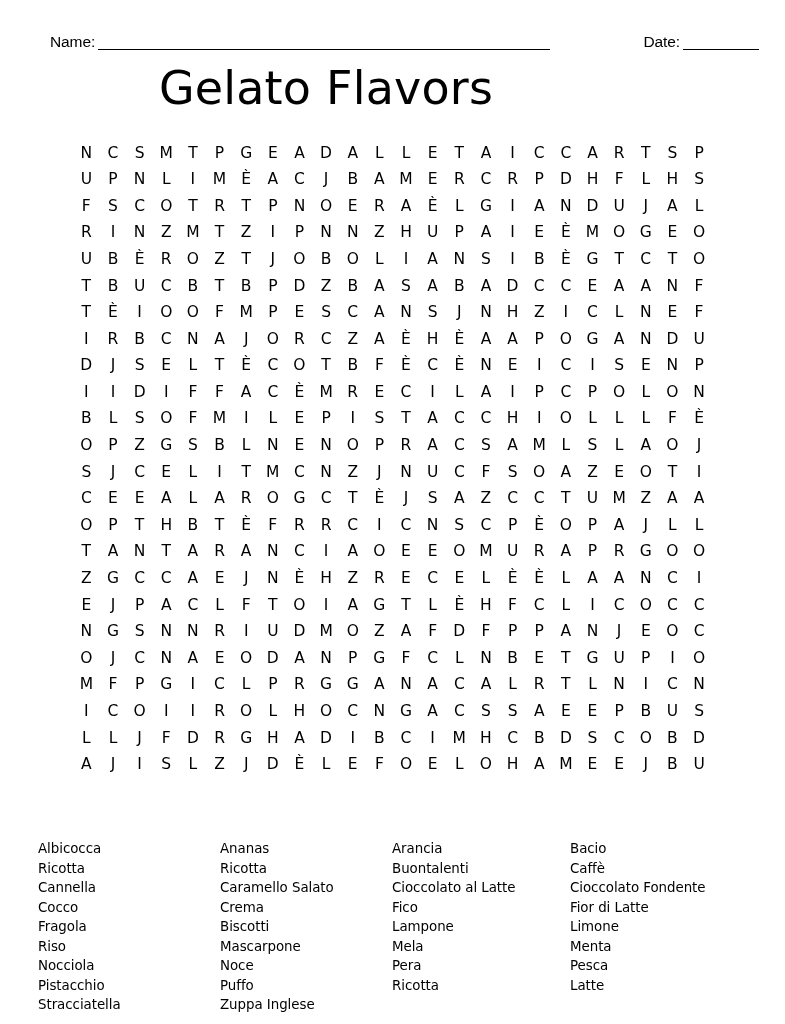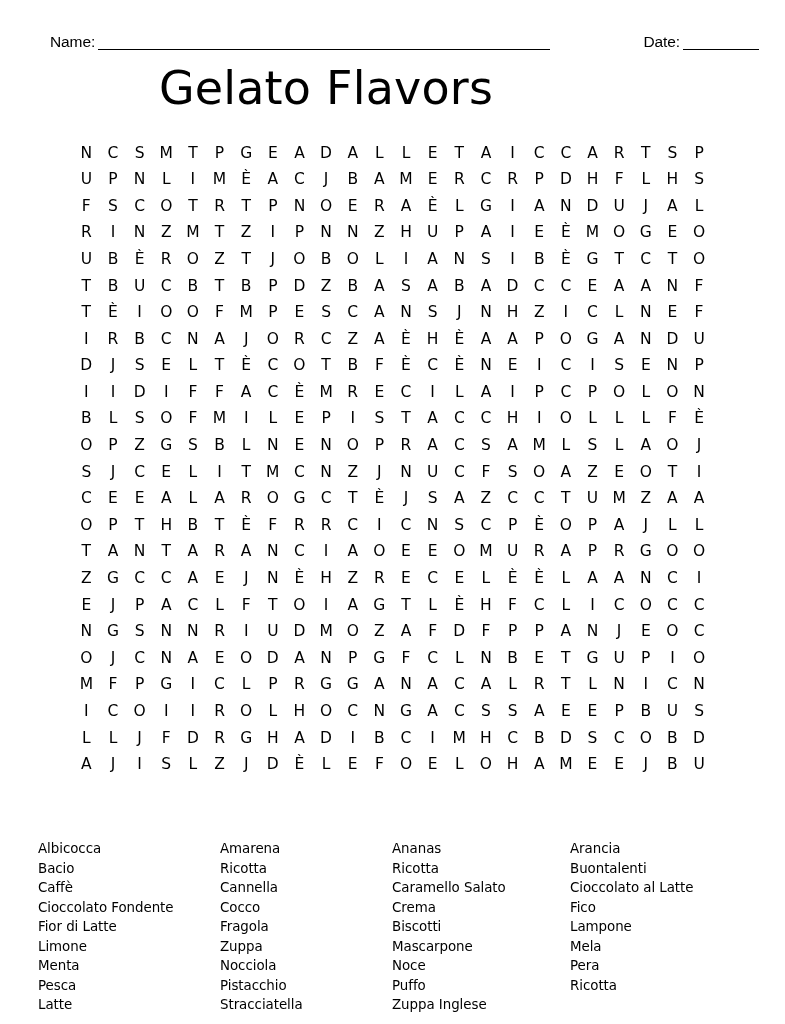--- a/index.html
+++ b/index.html
@@ -746,41 +746,40 @@
       <span class="grid-cell">E</span>
       <span class="grid-cell">E</span>
       <span class="grid-cell">J</span>
       <span class="grid-cell">B</span>
       <span class="grid-cell">U</span>
     </div>
   </div>
 
 <div class="word-list" id="word-list">
     <div class="word-item">Albicocca</div>
-    <div class="word-item">Amarena</div>
     <div class="word-item">Ananas</div>
     <div class="word-item">Arancia</div>
     <div class="word-item">Bacio</div>
     <div class="word-item">Ricotta</div>
     <div class="word-item">Ricotta</div>
     <div class="word-item">Buontalenti</div>
     <div class="word-item">Caffè</div>
     <div class="word-item">Cannella</div>
     <div class="word-item">Caramello Salato</div>
     <div class="word-item">Cioccolato al Latte</div>
     <div class="word-item">Cioccolato Fondente</div>
     <div class="word-item">Cocco</div>
     <div class="word-item">Crema</div>
     <div class="word-item">Fico</div>
     <div class="word-item">Fior di Latte</div>
     <div class="word-item">Fragola</div>
     <div class="word-item">Biscotti</div>
     <div class="word-item">Lampone</div>
     <div class="word-item">Limone</div>
-    <div class="word-item">Zuppa</div>
+    <div class="word-item">Riso</div>
     <div class="word-item">Mascarpone</div>
     <div class="word-item">Mela</div>
     <div class="word-item">Menta</div>
     <div class="word-item">Nocciola</div>
     <div class="word-item">Noce</div>
     <div class="word-item">Pera</div>
     <div class="word-item">Pesca</div>
     <div class="word-item">Pistacchio</div>
     <div class="word-item">Puffo</div>
     <div class="word-item">Ricotta</div>

